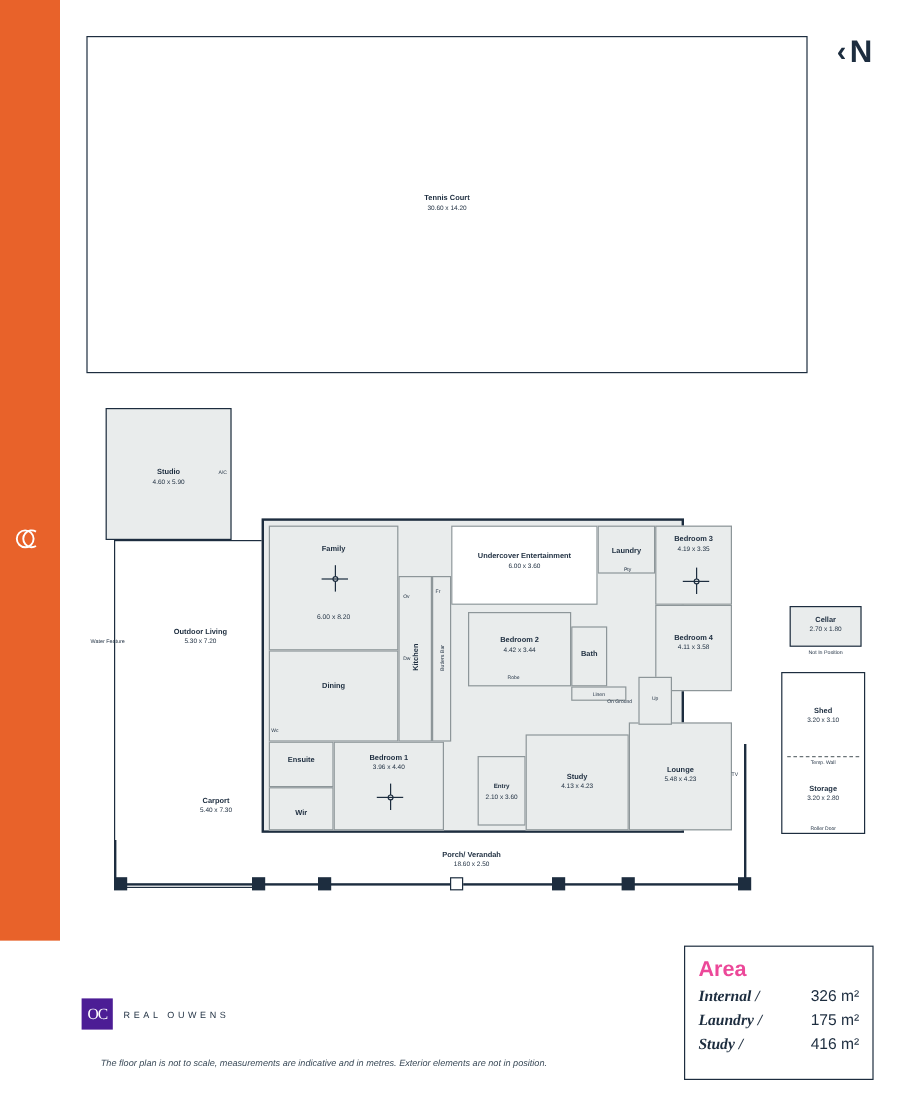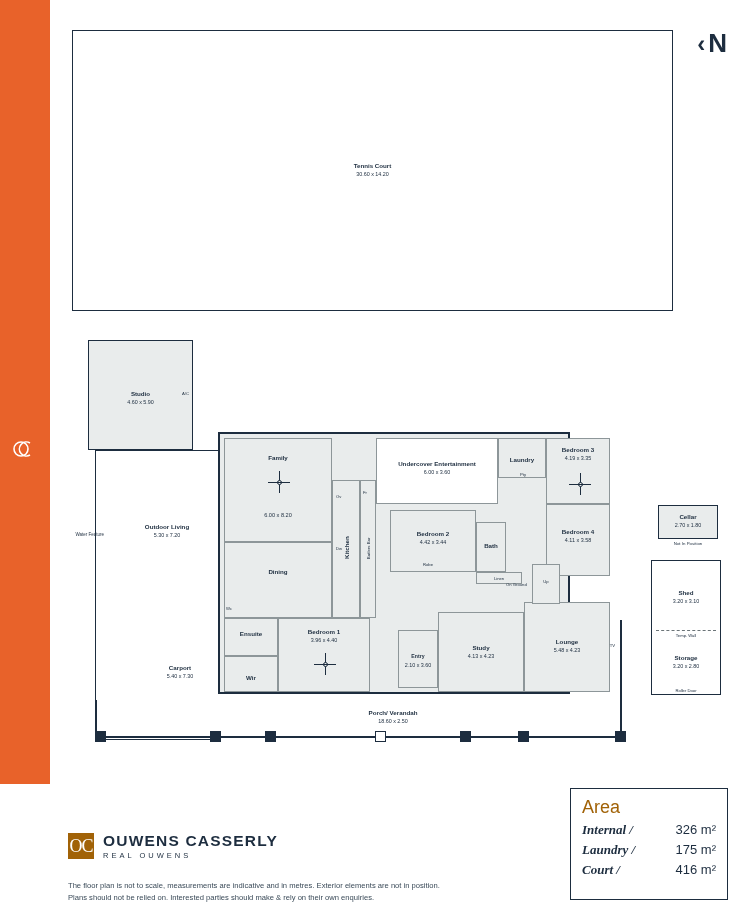--- a/index.html
+++ b/index.html
@@ -116,38 +116,38 @@
   .footer { position:absolute; left:0; top:784px; width:750px; height:134px; background:#ffffff; }
   .addr {
     position:absolute; left:68px; top:13px;
     font-size:20px; color:#1d2d3f;
   }
   .addr b { font-weight:700; }
   .addr span { font-weight:400; }
 
   .logo { position:absolute; left:68px; top:48px; display:flex; align-items:center; gap:9px; }
   .logo-mark {
-    width:26px; height:26px; background:#a16207; color:#ffffff;
+    width:26px; height:26px; background:#4c1d95; color:#ffffff;
     display:flex; align-items:center; justify-content:center;
-    font-family:"Liberation Serif", serif; font-size:18px; letter-spacing:-1px;
+    font-family:"Liberation Serif", serif; font-size:13px; letter-spacing:-1px;
   }
   .logo-text .l1 { font-size:15.5px; font-weight:700; letter-spacing:1.2px; color:#1d2d3f; }
   .logo-text .l2 { font-size:7.5px; letter-spacing:3px; color:#1d2d3f; margin-top:1px; }
 
   .disclaimer {
-    position:absolute; left:68px; top:96px; width:470px;
-    font-size:7.6px; line-height:1.55; color:#3a4a58;
+    position:absolute; left:84px; top:96px; width:470px;
+    font-size:7.6px; line-height:1.55; color:#3a4a58;font-style:italic;
   }
 
   .area-box {
     position:absolute; left:570px; top:4px; width:158px; height:112px;
     border:1.3px solid #1d2d3f;
     padding:8px 11px;
   }
-  .area-title { font-size:18px; font-weight:400; color:#a16207; margin-bottom:3px; }
+  .area-title { font-size:18px; font-weight:700; color:#ec4899; margin-bottom:3px; }
   .area-row {
     display:flex; justify-content:space-between; align-items:baseline;
     font-size:13px; margin-top:4px;
   }
   .area-row .k { font-style:italic; font-weight:700; color:#1d2d3f;font-family:Liberation Serif, serif; }
   .area-row .v { color:#1d2d3f; }
 </style>
 </head>
 <body>
 
@@ -361,38 +361,36 @@
     <span class="dim">18.60 x 2.50</span>
   </div>
 </div>
 
 <div class="footer">
 
 
   <div class="logo">
     <div class="logo-mark">OC</div>
     <div class="logo-text">
-      <div class="l1">OUWENS CASSERLY</div>
       <div class="l2">REAL OUWENS</div>
     </div>
   </div>
 
   <div class="disclaimer">
     <div>The floor plan is not to scale, measurements are indicative and in metres. Exterior elements are not in position.</div>
-    <div>Plans should not be relied on. Interested parties should make &amp; rely on their own enquiries.</div>
   </div>
 
   <div class="area-box">
     <div class="area-title">Area</div>
     <div class="area-row">
       <span class="k">Internal /</span>
       <span class="v">326 m²</span>
     </div>
     <div class="area-row">
       <span class="k">Laundry /</span>
       <span class="v">175 m²</span>
     </div>
     <div class="area-row">
-      <span class="k">Court /</span>
+      <span class="k">Study /</span>
       <span class="v">416 m²</span>
     </div>
   </div>
 </div>
 
 </body></html>

